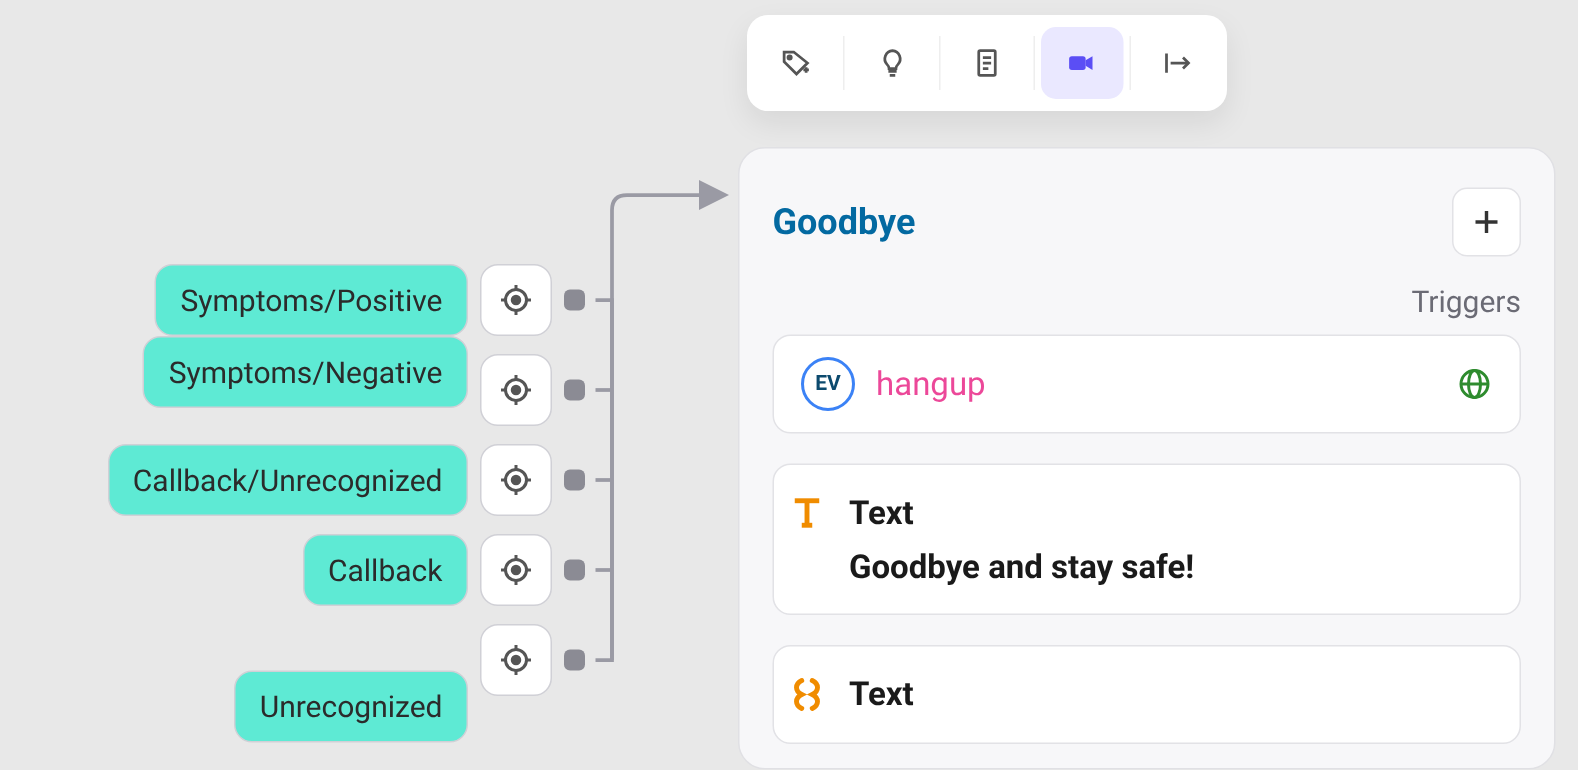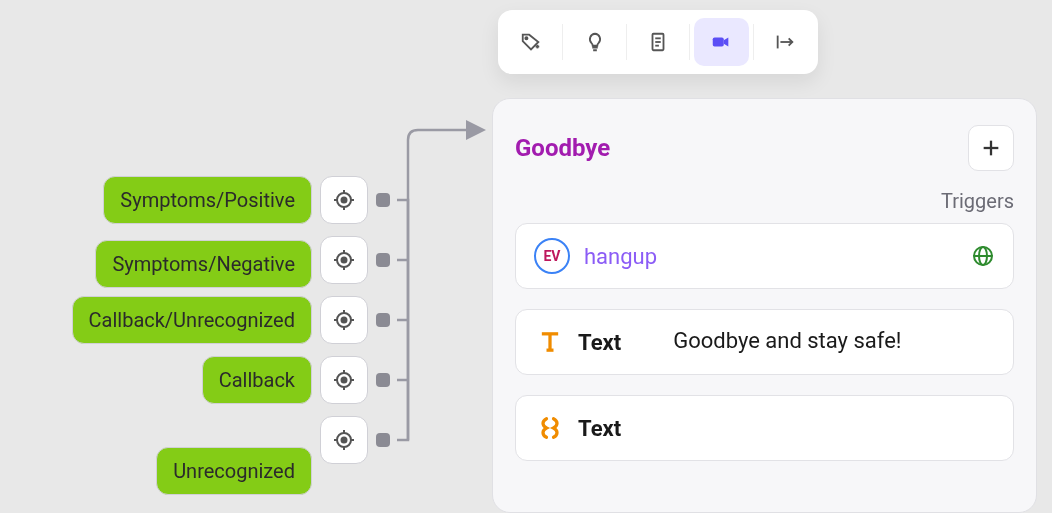--- a/index.html
+++ b/index.html
@@ -50,21 +50,21 @@
     background: #f7f7f9;
     border: 1px solid #e0e0e4;
     border-radius: 18px;
     padding: 26px 22px 0 22px;
   }
   .panel-header {
     display: flex; align-items: center; justify-content: space-between;
     margin-bottom: 18px;
   }
   .panel-title {
-    font-size: 24px; font-weight: 700; color: #a21caf;
+    font-size: 24px; font-weight: 700; color: #0369a1;
   }
   .add-btn {
     width: 46px; height: 46px;
     background: #fff;
     border: 1px solid #e2e2e6;
     border-radius: 10px;
     display: flex; align-items: center; justify-content: center;
     font-size: 28px; color: #333; cursor: pointer;
   }
   .section-label {
@@ -75,55 +75,55 @@
   .card {
     background: #fff;
     border: 1px solid #e2e2e6;
     border-radius: 12px;
     padding: 14px 18px;
     margin-bottom: 20px;
     display: flex; align-items: center; gap: 14px;
   }
   .trigger-card .trigger-text {
     flex: 1;
-    font-size: 22px; color: #8b5cf6;
+    font-size: 22px; color: #ec4899;
   }
   .ev-badge {
     width: 36px; height: 36px;
     border: 2.5px solid #3b82f6;
     border-radius: 18px;
     display: flex; align-items: center; justify-content: center;
-    font-size: 14px; font-weight: 700; color: #be185d;
+    font-size: 14px; font-weight: 700; color: #0c4a6e;
   }
   .globe-icon {
     color: #2e8b2e;
   }
   .reaction-card {
-    flex-direction: row;
+    flex-direction: column;
     align-items: stretch;
     gap: 10px;
-    padding: 18px 20px;
+    padding: 18px 8px;
   }
   .reaction-head {
     display: flex; align-items: center; gap: 14px;
   }
   .reaction-head svg { width: 28px; height: 28px; }
   .reaction-title {
     font-size: 22px; font-weight: 700; color: #1a1a1a;
   }
   .reaction-body {
-    font-size: 22px; color: #1a1a1a; padding-left: 42px;
+    font-size: 22px; color: #1a1a1a; padding-left: 42px; font-weight: bold;
   }
   .code-card { margin-bottom: 0; padding-bottom: 18px;}
 
   
   .node {
     position: absolute;
     height: 48px;
-    background: #84cc16;
+    background: #5eead4;
     border: 1.5px solid #d0d0d6;
     border-radius: 12px;
     display: flex; align-items: center;
     padding: 0 16px;
     font-size: 20px; color: #2b2b2b;
     white-space: nowrap;
   }
   .port {
     position: absolute;
     width: 48px; height: 48px;
@@ -259,21 +259,21 @@
       <circle cx="12" cy="12" r="7"></circle>
       <circle cx="12" cy="12" r="2.5" fill="currentColor"></circle>
       <line x1="12" y1="2" x2="12" y2="5"></line>
       <line x1="12" y1="19" x2="12" y2="22"></line>
       <line x1="2" y1="12" x2="5" y2="12"></line>
       <line x1="19" y1="12" x2="22" y2="12"></line>
     </svg>
 </div>
 <div class="stub" style="top:193px; left:376px;"></div>
 
-<div class="node" style="top:240px; right:740px;justify-content:flex-end;">
+<div class="node" style="top:224px; right:740px;justify-content:flex-end;">
   <span>Symptoms/Negative</span>
 </div>
 <div class="port" style="top:236px; left:320px;">
   <svg viewBox="0 0 24 24" fill="none" stroke="currentColor" stroke-width="2">
       <circle cx="12" cy="12" r="7"></circle>
       <circle cx="12" cy="12" r="2.5" fill="currentColor"></circle>
       <line x1="12" y1="2" x2="12" y2="5"></line>
       <line x1="12" y1="19" x2="12" y2="22"></line>
       <line x1="2" y1="12" x2="5" y2="12"></line>
       <line x1="19" y1="12" x2="22" y2="12"></line>

